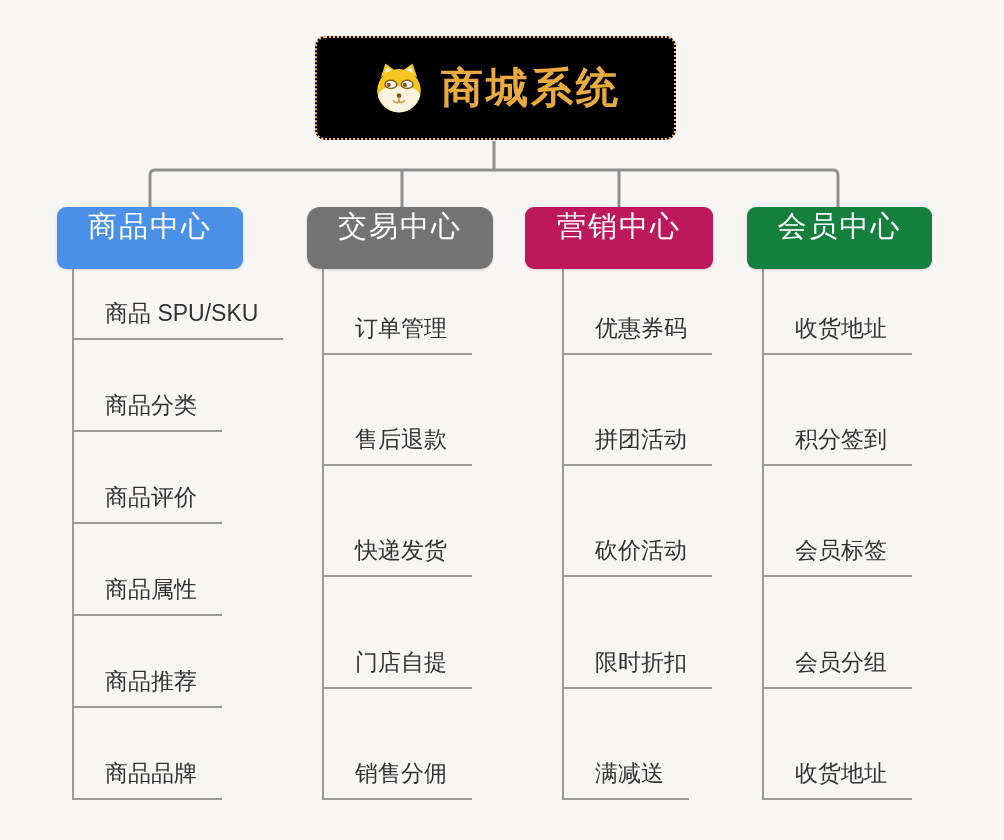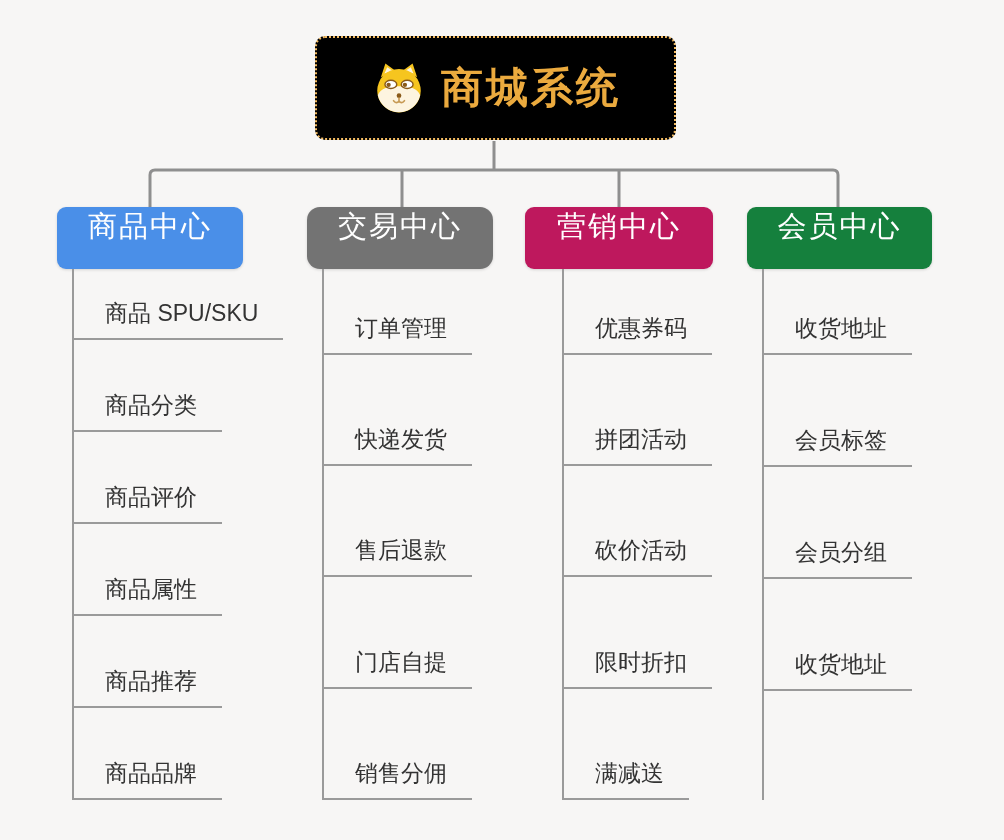--- a/index.html
+++ b/index.html
@@ -104,24 +104,24 @@
 </div>
 
 <div class="branch-header b1" style="background: #737373; border-radius: 13px;">
   <span>交易中心</span>
 </div>
 <div class="branch-children c1">
   <div class="leaf">
       <span class="leaf-label">订单管理</span>
     </div>
   <div class="leaf">
-      <span class="leaf-label">快递发货</span>
+      <span class="leaf-label">售后退款</span>
     </div>
   <div class="leaf">
-      <span class="leaf-label">售后退款</span>
+      <span class="leaf-label">快递发货</span>
     </div>
   <div class="leaf">
       <span class="leaf-label">门店自提</span>
     </div>
   <div class="leaf">
       <span class="leaf-label">销售分佣</span>
     </div>
 </div>
 
 <div class="branch-header b2" style="background: #be185d;">
@@ -146,20 +146,23 @@
 </div>
 
 <div class="branch-header b3" style="background: #15803d;">
   <span>会员中心</span>
 </div>
 <div class="branch-children c3">
   <div class="leaf">
       <span class="leaf-label">收货地址</span>
     </div>
   <div class="leaf">
+      <span class="leaf-label">积分签到</span>
+    </div>
+  <div class="leaf">
       <span class="leaf-label">会员标签</span>
     </div>
   <div class="leaf">
       <span class="leaf-label">会员分组</span>
     </div>
   <div class="leaf">
       <span class="leaf-label">收货地址</span>
     </div>
 </div>
 

